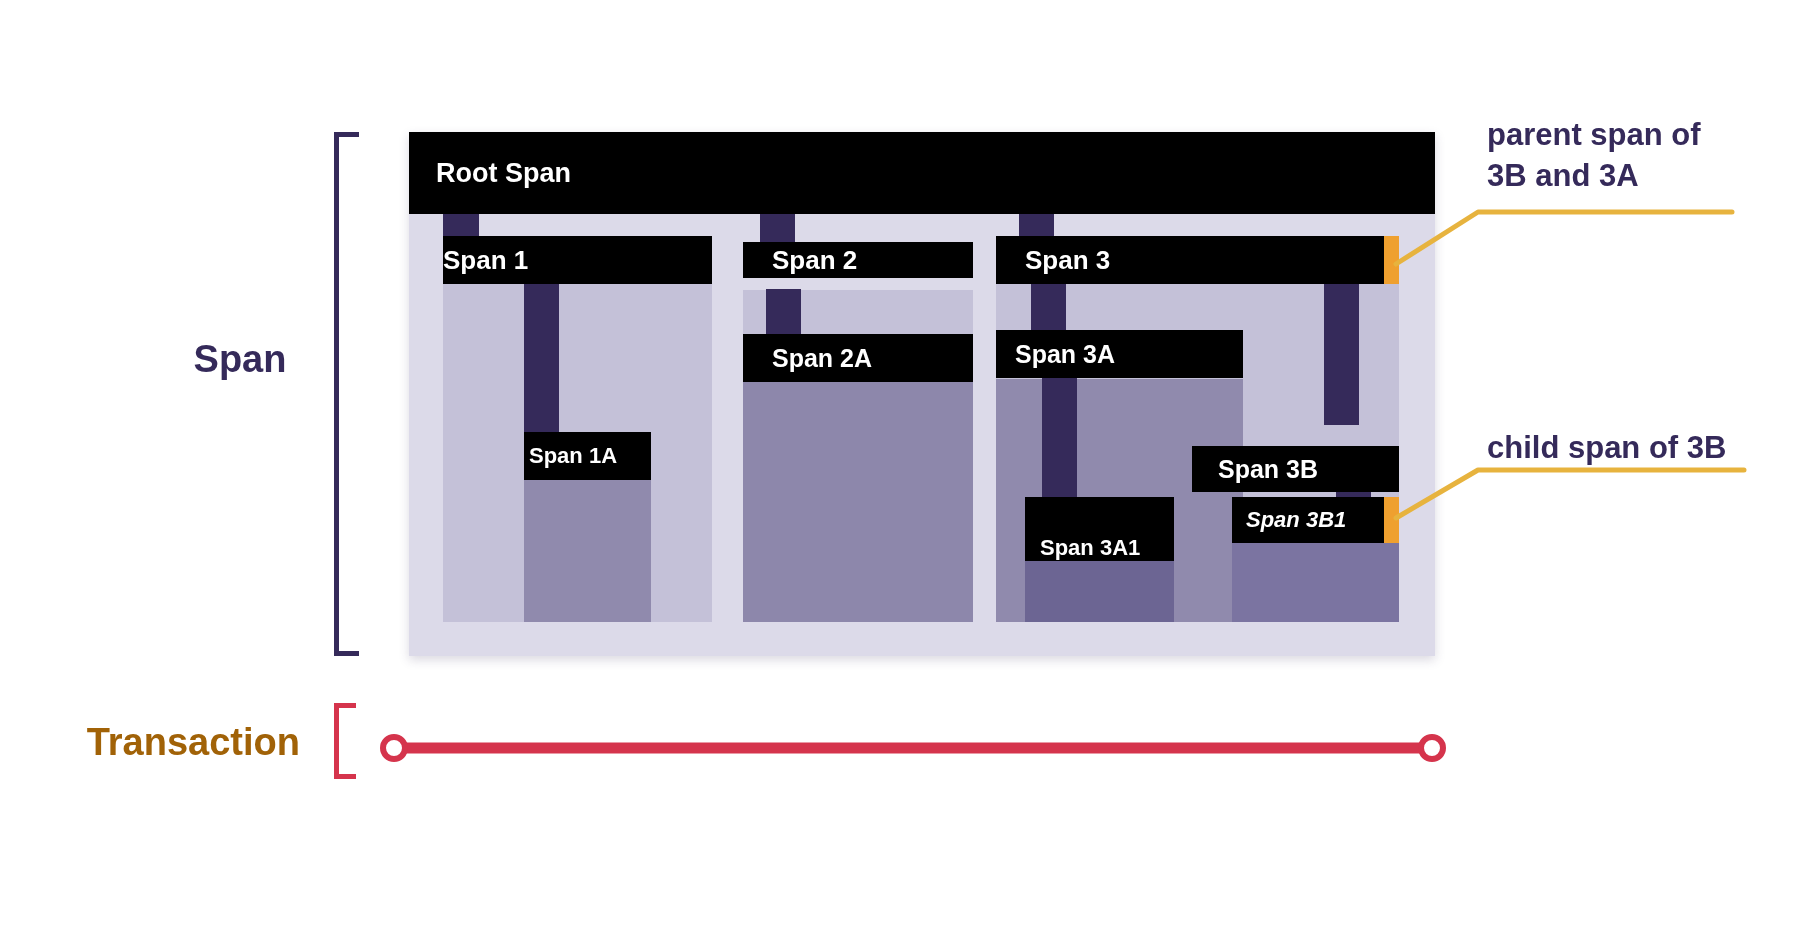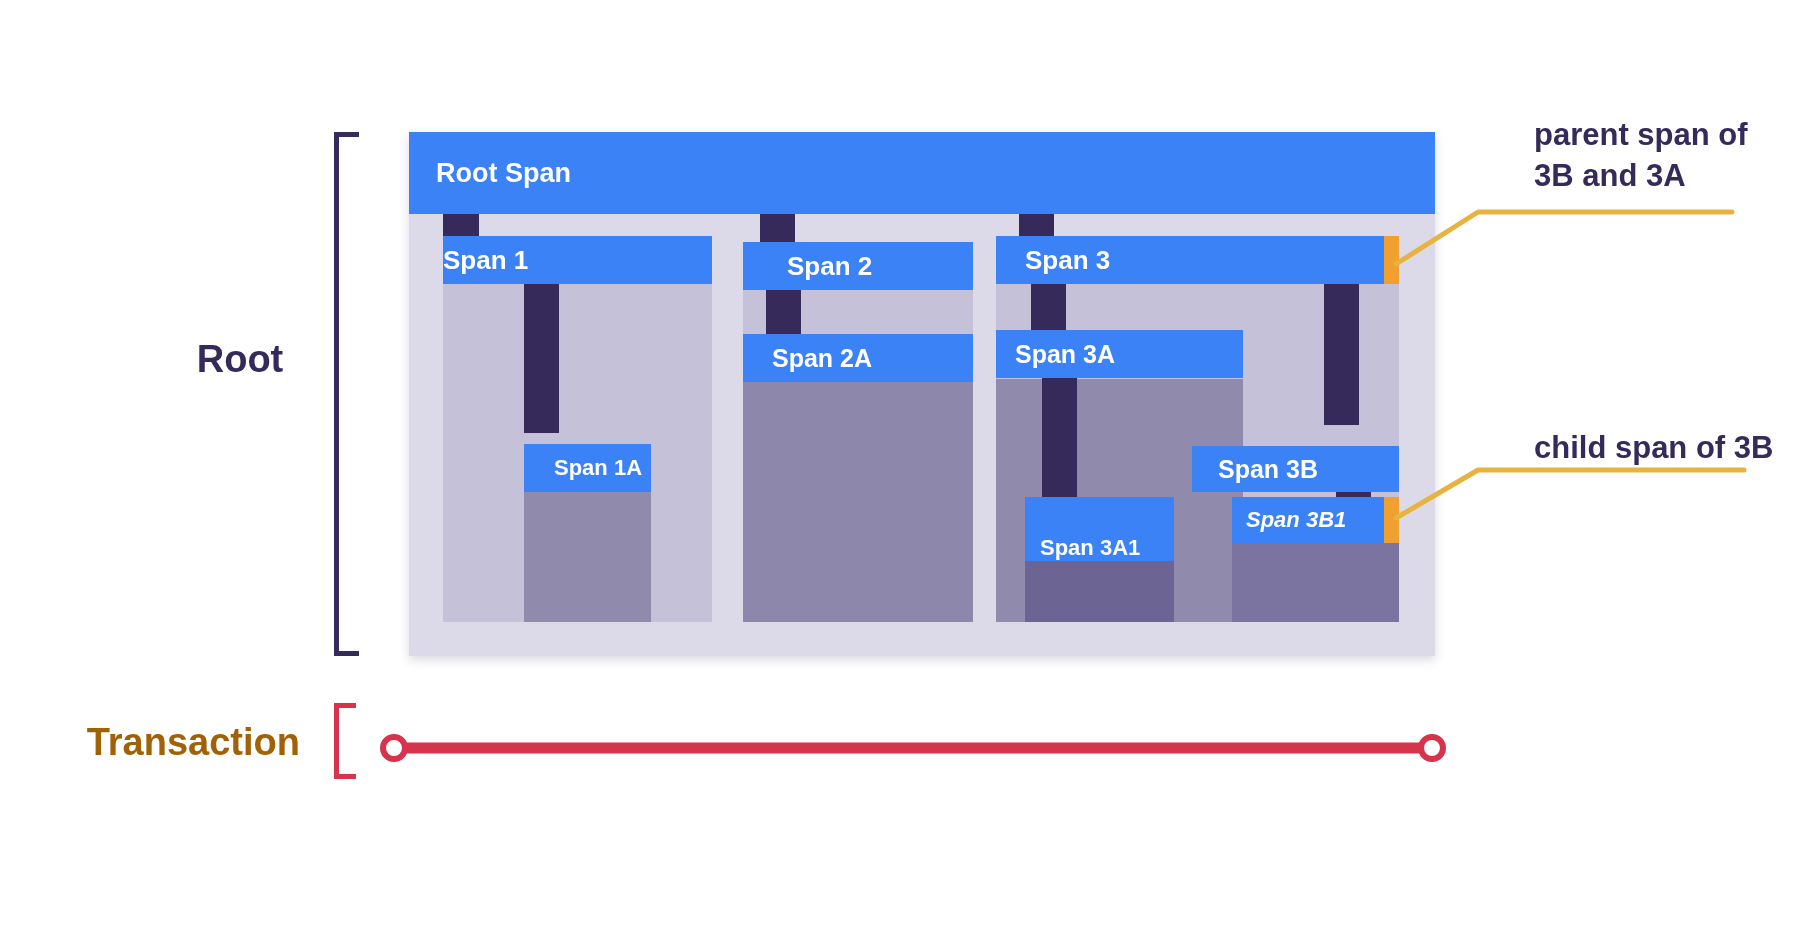--- a/index.html
+++ b/index.html
@@ -51,56 +51,56 @@
   .c-span1a  { left:524px;  top:283px; width:35px; height:150px; }
   .c-span2   { left:760px;  top:212px; width:35px; height:32px; }
   .c-span2a  { left:766px;  top:289px; width:35px; height:47px; }
   .c-span3   { left:1019px; top:212px; width:35px; height:26px; }
   .c-span3a  { left:1031px; top:283px; width:35px; height:49px; }
   .c-span3a1 { left:1042px; top:378px; width:35px; height:121px; }
   .c-span3b  { left:1324px; top:283px; width:35px; height:142px; }
   .c-span3b1 { left:1336px; top:468px; width:35px; height:31px; }
   
   .bar {
-    position:absolute; background:#3b82f6; color:#ffffff;
+    position:absolute; background:#000000; color:#ffffff;
     display:flex; align-items:center; font-weight:bold;
   }
   .root-bar    { left:409px;  top:132px; width:1026px; height:82px; font-size:27px; padding-left:27px; }
   .bar-span1   { left:443px;  top:236px; width:269px; height:48px; font-size:26px; }
-  .bar-span1a  { left:524px;  top:444px; width:127px; height:48px; font-size:22px; padding-left:30px; }
-  .bar-span2   { left:743px;  top:242px; width:230px; height:48px; font-size:26px; padding-left:44px; }
+  .bar-span1a  { left:524px;  top:432px; width:127px; height:48px; font-size:22px; padding-left:5px; }
+  .bar-span2   { left:743px;  top:242px; width:230px; height:36px; font-size:26px; padding-left:29px; }
   .bar-span2a  { left:743px;  top:334px; width:230px; height:48px; font-size:25px; padding-left:29px; }
   .bar-span3   { left:996px;  top:236px; width:403px; height:48px; font-size:26px; padding-left:29px; }
   .bar-span3a  { left:996px;  top:330px; width:247px; height:48px; font-size:25px; padding-left:19px; }
   .bar-span3a1 { left:1025px; top:497px; width:149px; height:64px; font-size:22px; padding-left:15px;align-items:flex-end; }
   .bar-span3b  { left:1192px; top:446px; width:207px; height:46px; font-size:25px; padding-left:26px; }
   .bar-span3b1 { left:1232px; top:497px; width:167px; height:46px; font-size:22px; padding-left:14px;font-style:italic; }
   
   .marker { position:absolute; background:#efa02f; }
   .m1 { left:1384px; top:236px; width:15px; height:48px; }
   .m2 { left:1384px; top:497px; width:15px; height:46px; }
   
   .ann {
     position:absolute; font-weight:bold; color:#352a5a;
-    font-size:31px; line-height:41px;margin-left:47px;
+    font-size:31px; line-height:41px;
   }
   .ann-parent { left:1487px; top:114px; }
   .ann-child  { left:1487px; top:427px; }
   
   .overlay {
     position:absolute; left:0; top:0; width:1801px; height:927px;
     pointer-events:none;
   }
 </style>
 </head>
 <body>
 
 <div class="stage">
 
-  <div class="spans-label">Root</div>
+  <div class="spans-label">Span</div>
   <div class="spans-bracket"></div>
   <div class="transaction-label">Transaction</div>
   <div class="transaction-bracket"></div>
 
   <div class="root-container"></div>
 
   <div class="body b-span1"></div>
   <div class="body b-span1a"></div>
   <div class="body b-span2"></div>
   <div class="body b-span2a"></div>

